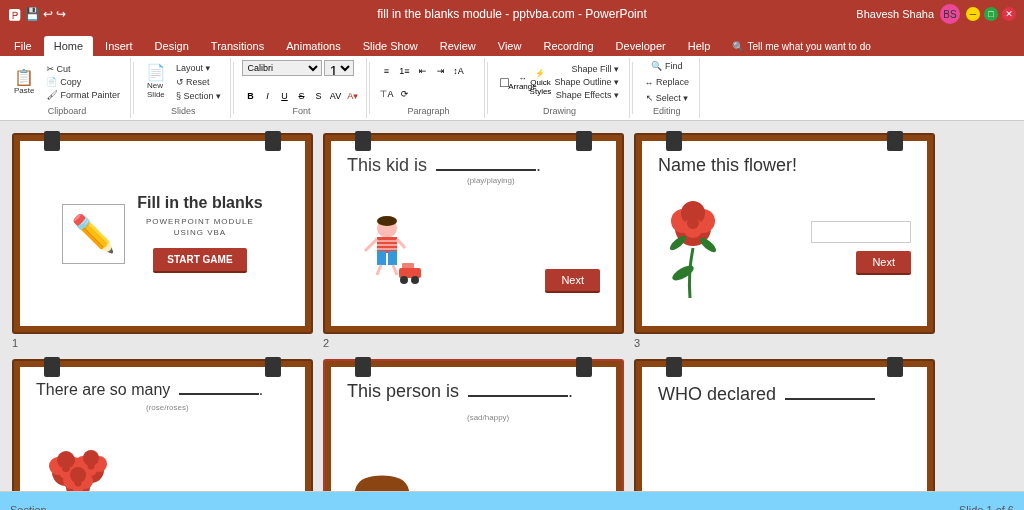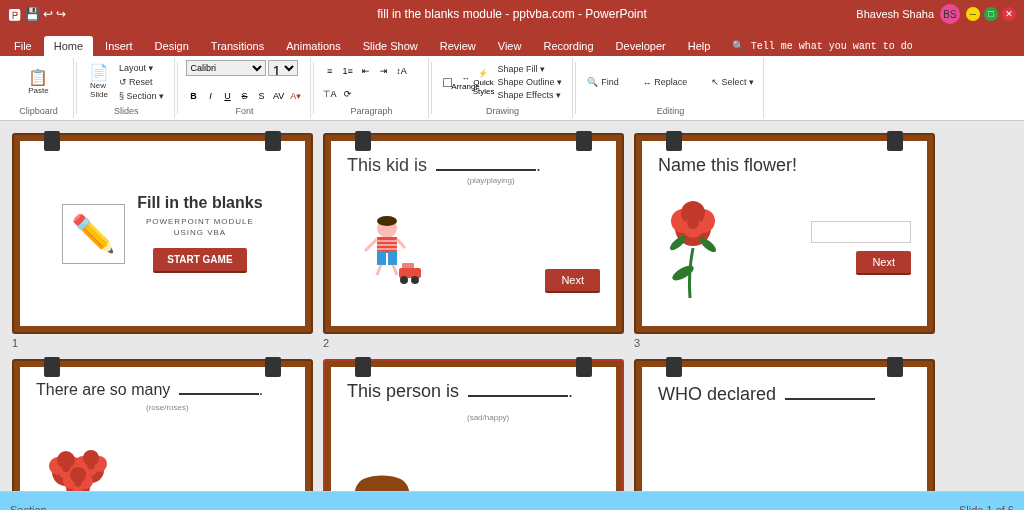--- a/index.html
+++ b/index.html
@@ -119,30 +119,35 @@
     <div class="ribbon-tab">Insert</div>
     <div class="ribbon-tab">Design</div>
     <div class="ribbon-tab">Transitions</div>
     <div class="ribbon-tab">Animations</div>
     <div class="ribbon-tab">Slide Show</div>
     <div class="ribbon-tab">Review</div>
     <div class="ribbon-tab">View</div>
     <div class="ribbon-tab">Recording</div>
     <div class="ribbon-tab">Developer</div>
     <div class="ribbon-tab">Help</div>
-    <div class="ribbon-tab" style="font-size:10px;font-family:Liberation Mono, monospace;">🔍 Tell me what you want to do</div>
+    <div class="ribbon-tab" style="font-size:10px;">🔍 Tell me what you want to do</div>
   </div>
 
   <div class="ribbon-content">
 
     <div class="ribbon-group clipboard-group">
       <div class="ribbon-group-items clipboard-inner">
         <div class="ribbon-btn">
           <span class="icon">📋</span>
           <span style="font-size:8px;">Paste</span>
+        </div>
+        <div class="clipboard-right">
+          <div class="ribbon-small-btn">✂ Cut</div>
+          <div class="ribbon-small-btn">📄 Copy</div>
+          <div class="ribbon-small-btn">🖌 Format Painter</div>
         </div>
       </div>
       <div class="ribbon-group-label">Clipboard</div>
     </div>
     <div class="separator"></div>
 
     <div class="ribbon-group">
       <div class="ribbon-group-items">
         <div class="ribbon-btn">
           <span class="icon">📄</span>
@@ -204,32 +209,32 @@
       </div>
       <div class="ribbon-group-label">Paragraph</div>
     </div>
     <div class="separator"></div>
 
     <div class="ribbon-group" style="min-width:80px;">
       <div class="ribbon-group-items">
         <button class="fmt-btn" style="font-size:14px;">□</button>
         <button class="fmt-btn" style="font-size:8px;">↔<br>Arrange</button>
         <button class="fmt-btn" style="font-size:8px;">⚡<br>Quick<br>Styles</button>
-        <div style="display:flex;flex-direction:column;gap:1px;">
+        <div style="display:flex;flex-direction:column;gap:1px;align-items:flex-end;">
           <div class="ribbon-small-btn">Shape Fill ▾</div>
           <div class="ribbon-small-btn">Shape Outline ▾</div>
           <div class="ribbon-small-btn">Shape Effects ▾</div>
         </div>
       </div>
       <div class="ribbon-group-label">Drawing</div>
     </div>
     <div class="separator"></div>
 
     <div class="ribbon-group">
-      <div class="ribbon-group-items" style="flex-direction:row;gap:16px;">
+      <div class="ribbon-group-items" style="flex-direction:column;gap:4px;">
         <div class="ribbon-small-btn">🔍 Find</div>
         <div class="ribbon-small-btn">↔ Replace</div>
         <div class="ribbon-small-btn">↖ Select ▾</div>
       </div>
       <div class="ribbon-group-label">Editing</div>
     </div>
   </div>
 </div>
 
 <div class="slides-panel" style="height:calc(510px - 28px - 90px - 22px); overflow-y:auto;">

